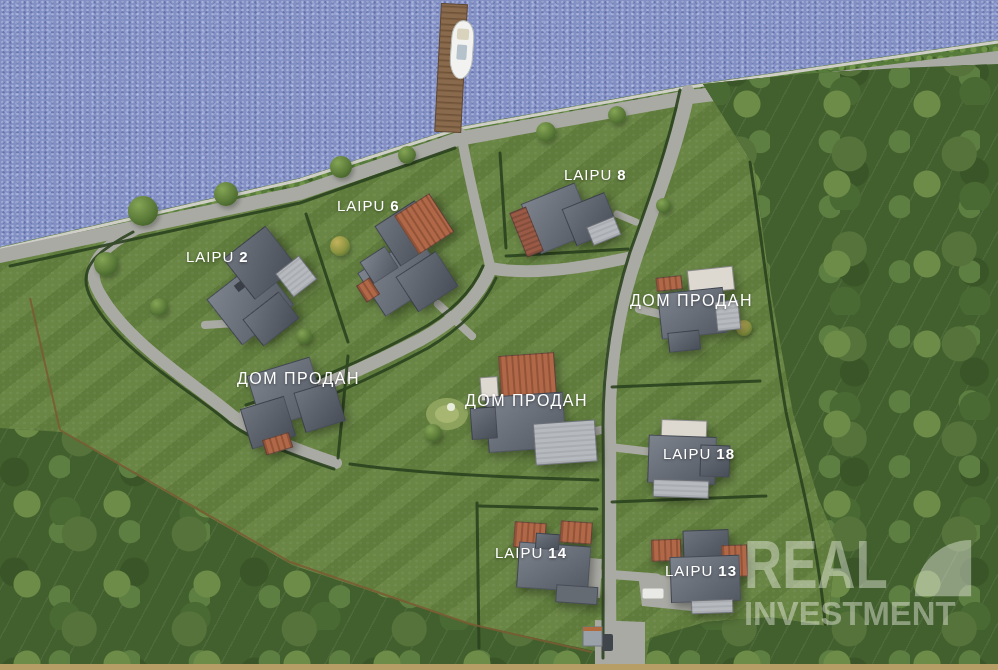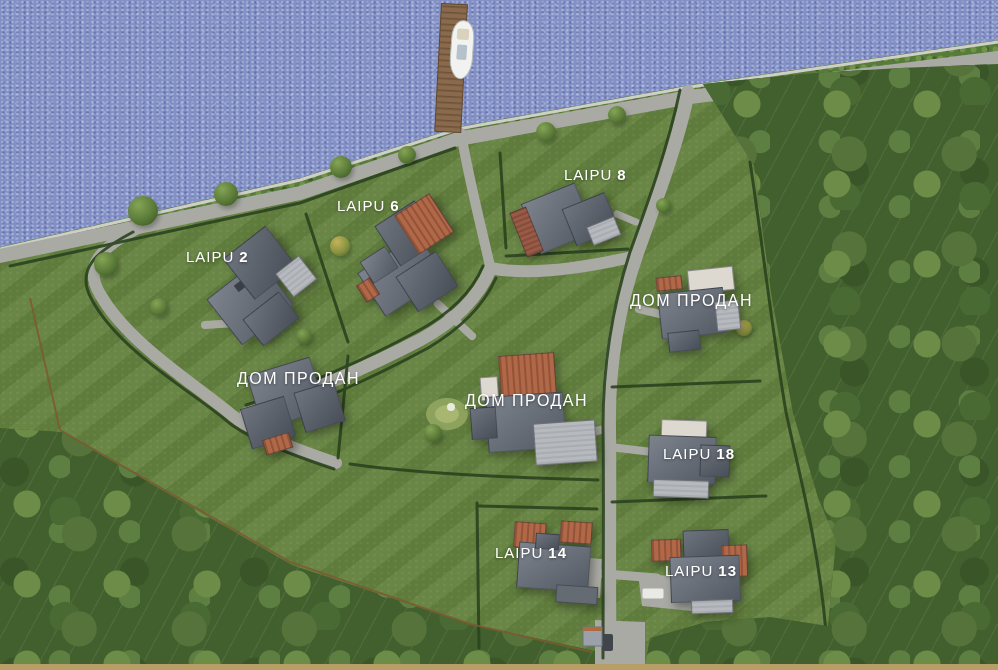--- a/index.html
+++ b/index.html
@@ -272,15 +272,22 @@
   </div>
   <div class="lot-label" style="left:495px;top:544px">
     <span>LAIPU</span>
       <b>14</b>
   </div>
   <div class="lot-label" style="left:665px;top:562px">
     <span>LAIPU</span>
       <b>13</b>
   </div>
 
+  <div id="watermark">
+    <div id="wm-line1">REAL</div>
+    <svg id="wm-disc" viewBox="0 0 64 64">
+      <path d="M62,62 L62,2 A60,60 0 0 0 2,62 Z"></path>
+    </svg>
+    <div id="wm-line2">INVESTMENT</div>
+  </div>
 
   <div id="bottom-strip"></div>
 </div>
 
 </body></html>

